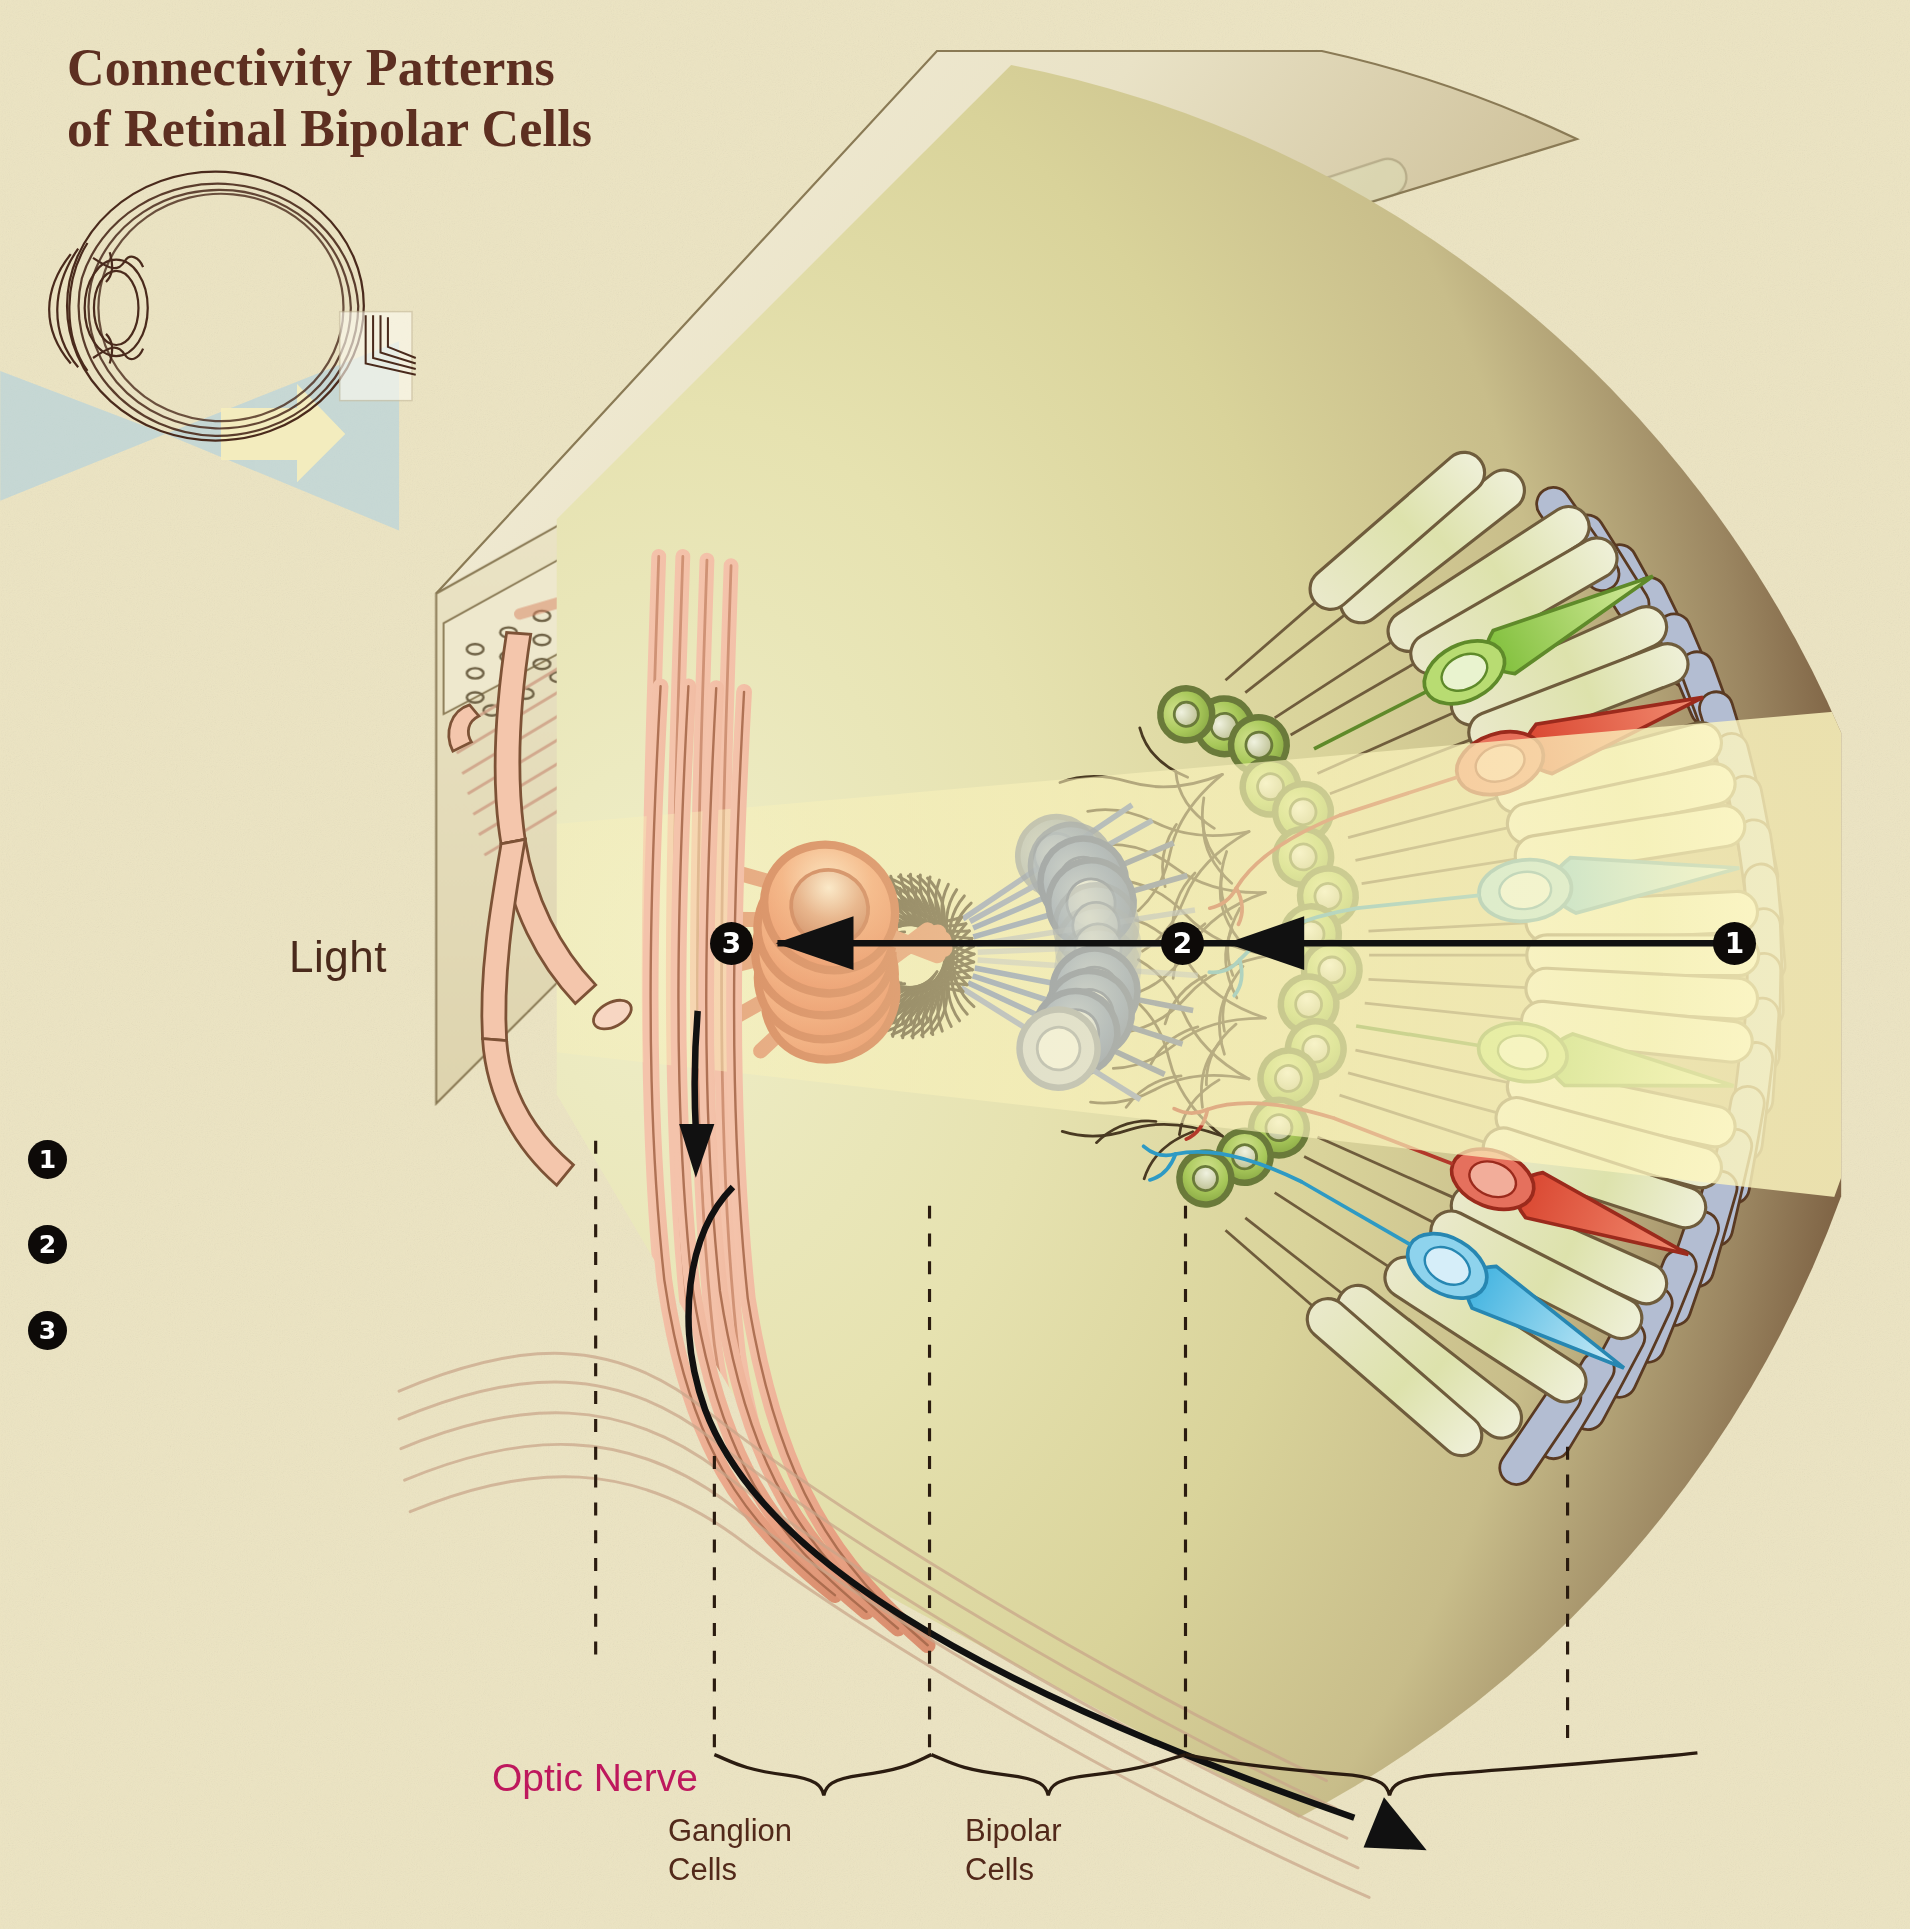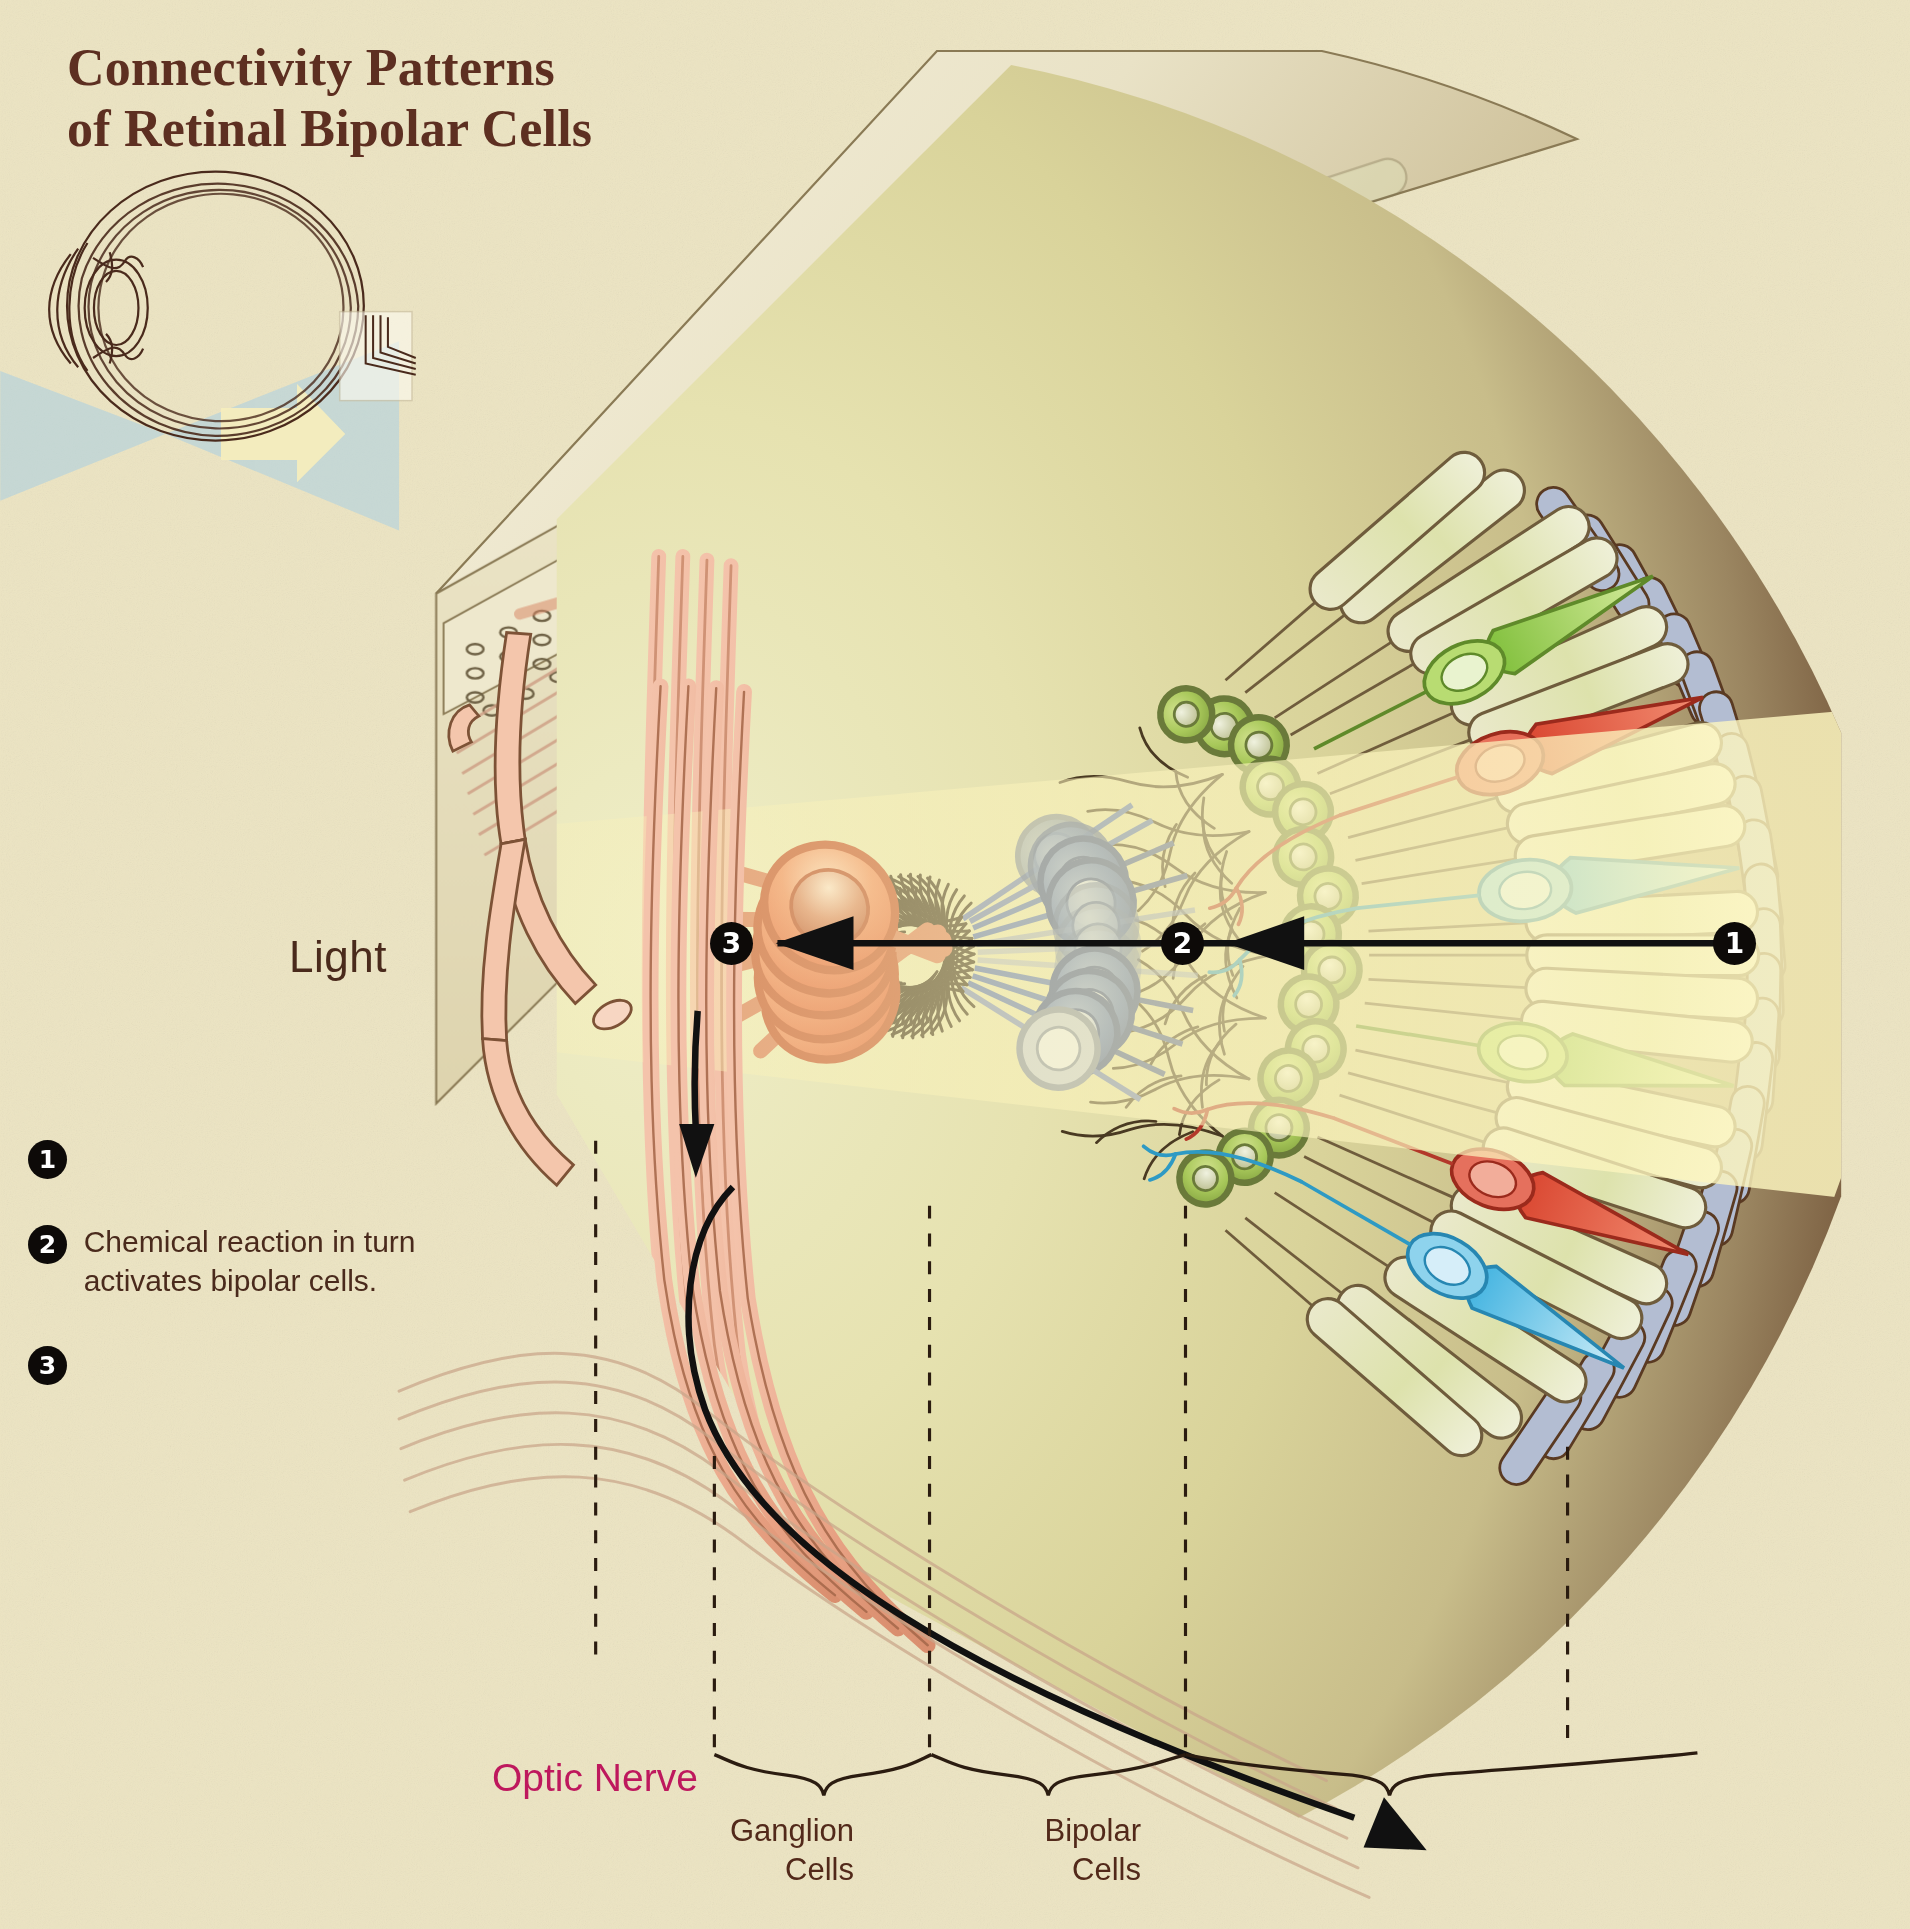--- a/index.html
+++ b/index.html
@@ -26,21 +26,21 @@
   .bullet{
     flex:0 0 auto;width:39px;height:39px;border-radius:50%;
     background:#0d0a08;color:#fff;font-size:25px;font-weight:700;
     display:flex;align-items:center;justify-content:center;
     margin-right:16.7px;margin-top:3.7px;font-family:"DejaVu Sans",sans-serif;
   }
   .legend-text{
     font-size:30px;line-height:1.30;color:#4a2a1c;
   }
   .zone-label{
-    position:absolute;text-align:right;font-size:31px;line-height:1.26;
+    position:absolute;text-align:left;font-size:31px;line-height:1.26;
     color:#52291a;
   }
   .optic-label{
     position:absolute;left:492px;top:1756px;font-size:39px;color:#be185d;
   }
   .marker{
     position:absolute;width:43px;height:43px;border-radius:50%;
     background:#0d0a08;color:#fff;font-weight:700;font-size:28px;
     display:flex;align-items:center;justify-content:center;
     font-family:"DejaVu Sans",sans-serif;z-index:40;
@@ -1014,21 +1014,20 @@
 </div>
 
 <div class="light-label">Light</div>
 
 <div class="legend">
   <div class="legend-item">
     <div class="bullet">1</div>
   </div>
   <div class="legend-item">
     <div class="bullet">2</div>
-    <div class="legend-text">Chemical reaction in turn activates bipolar cells.</div>
   </div>
   <div class="legend-item">
     <div class="bullet">3</div>
   </div>
 </div>
 
 <div class="marker" style="left:1713px;top:922px;">1</div>
 <div class="marker" style="left:1161px;top:922px;">2</div>
 <div class="marker" style="left:710px;top:922px;">3</div>
 

